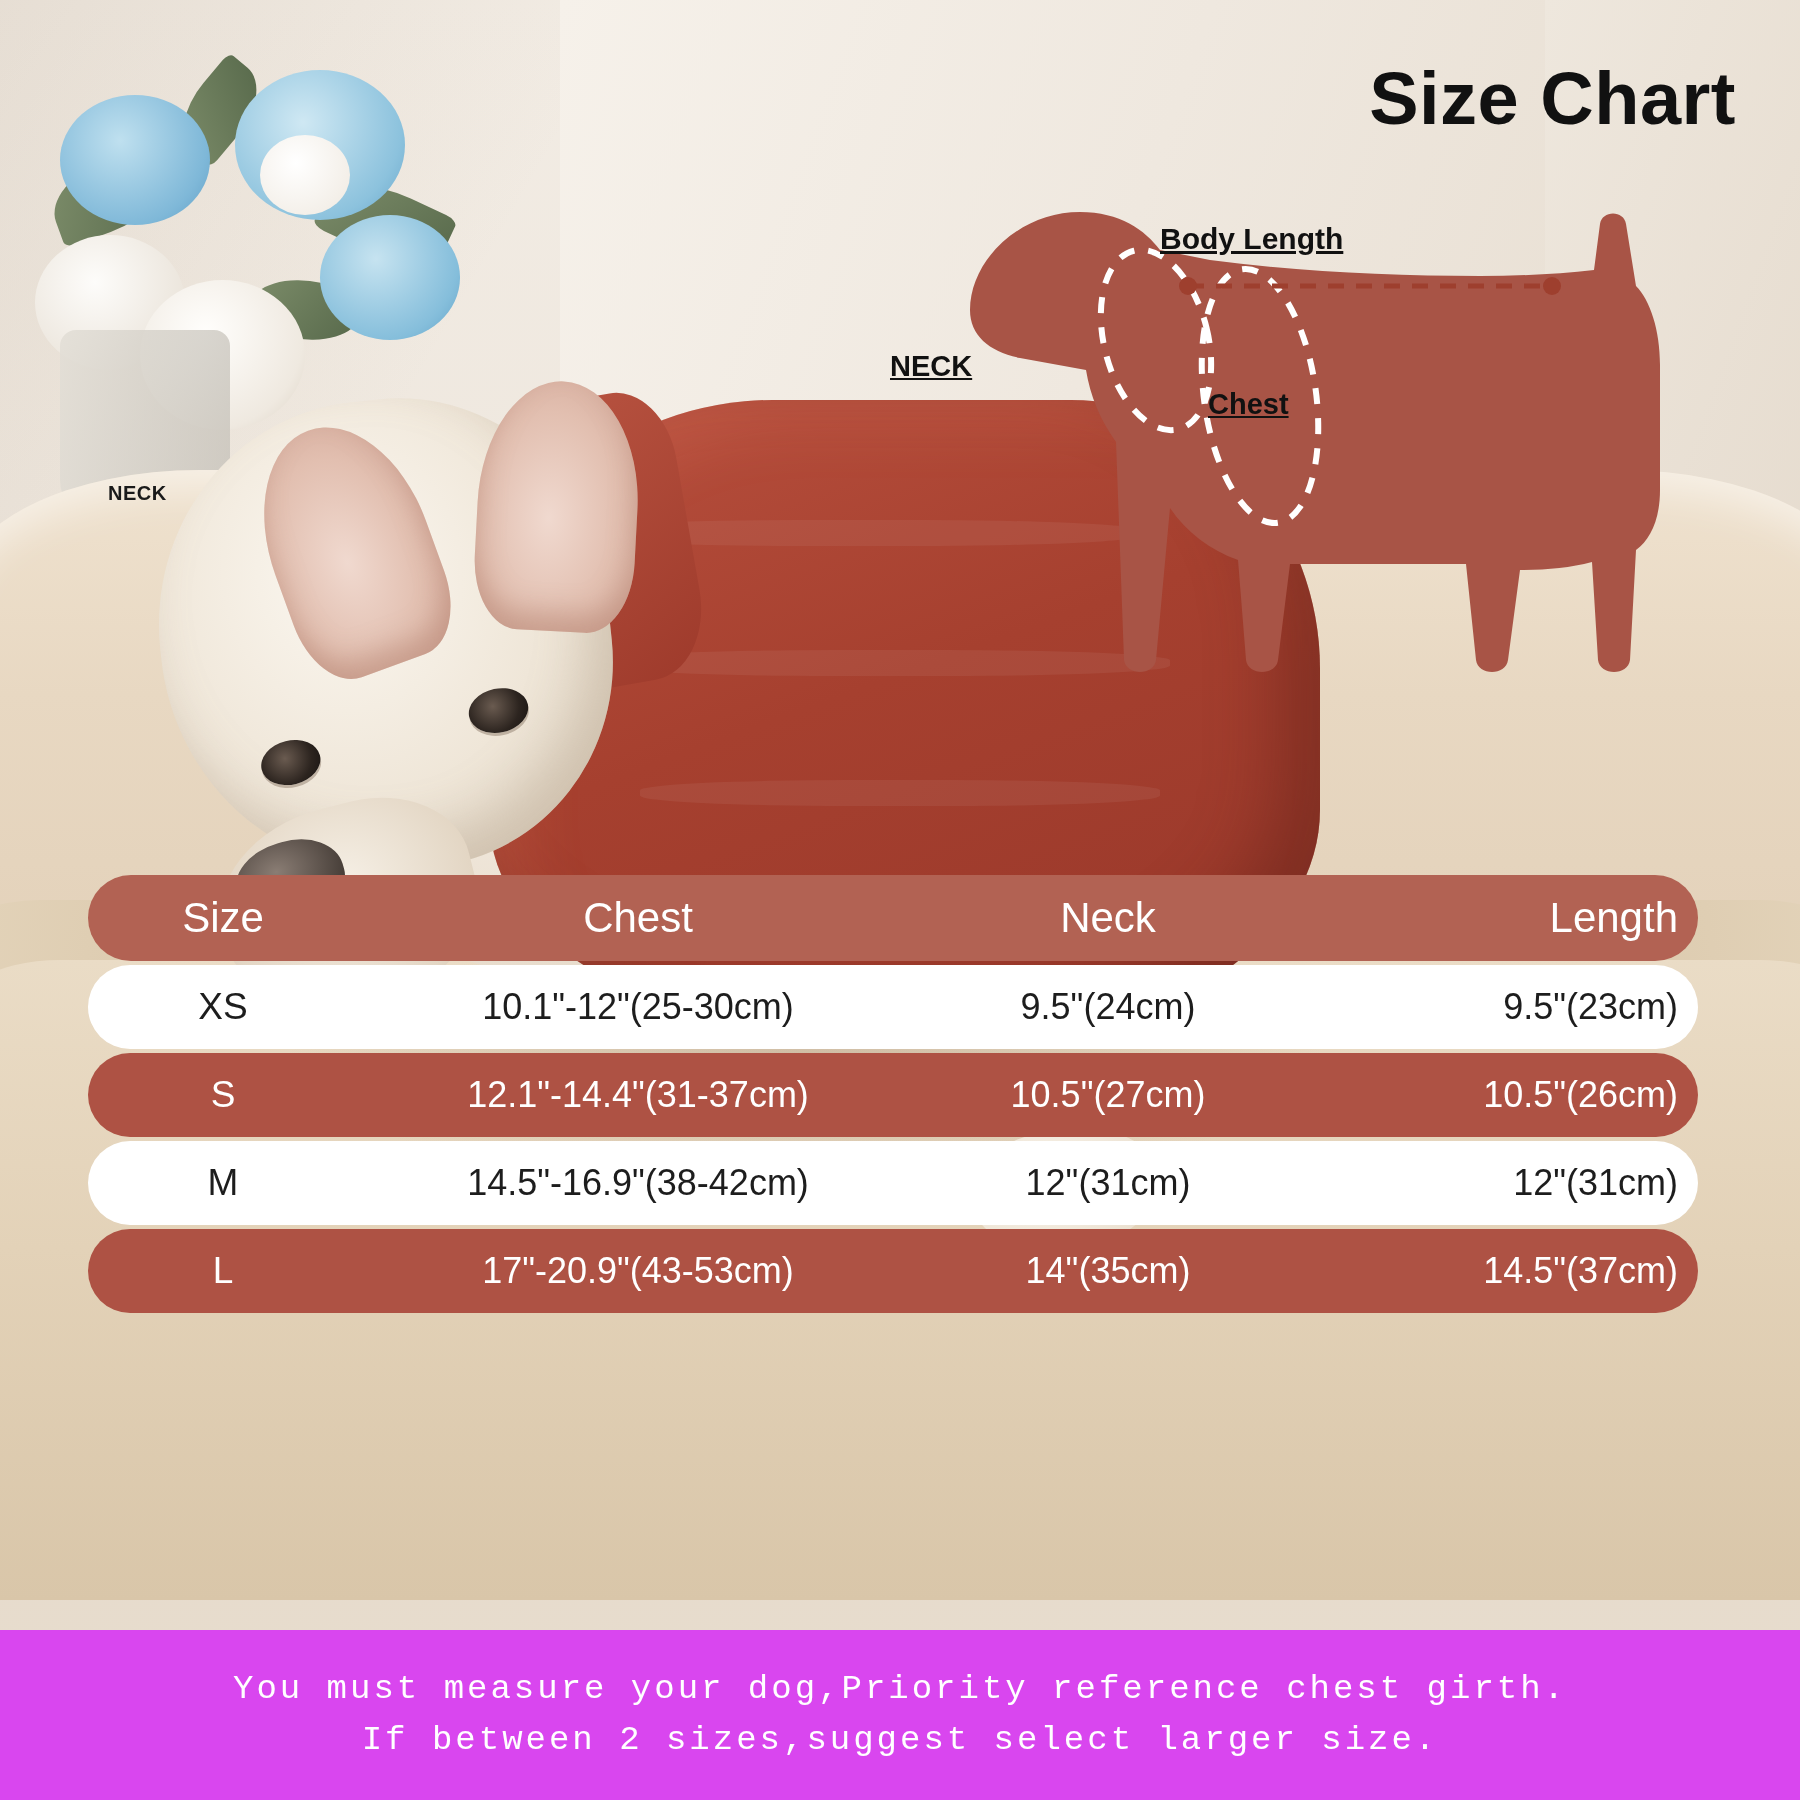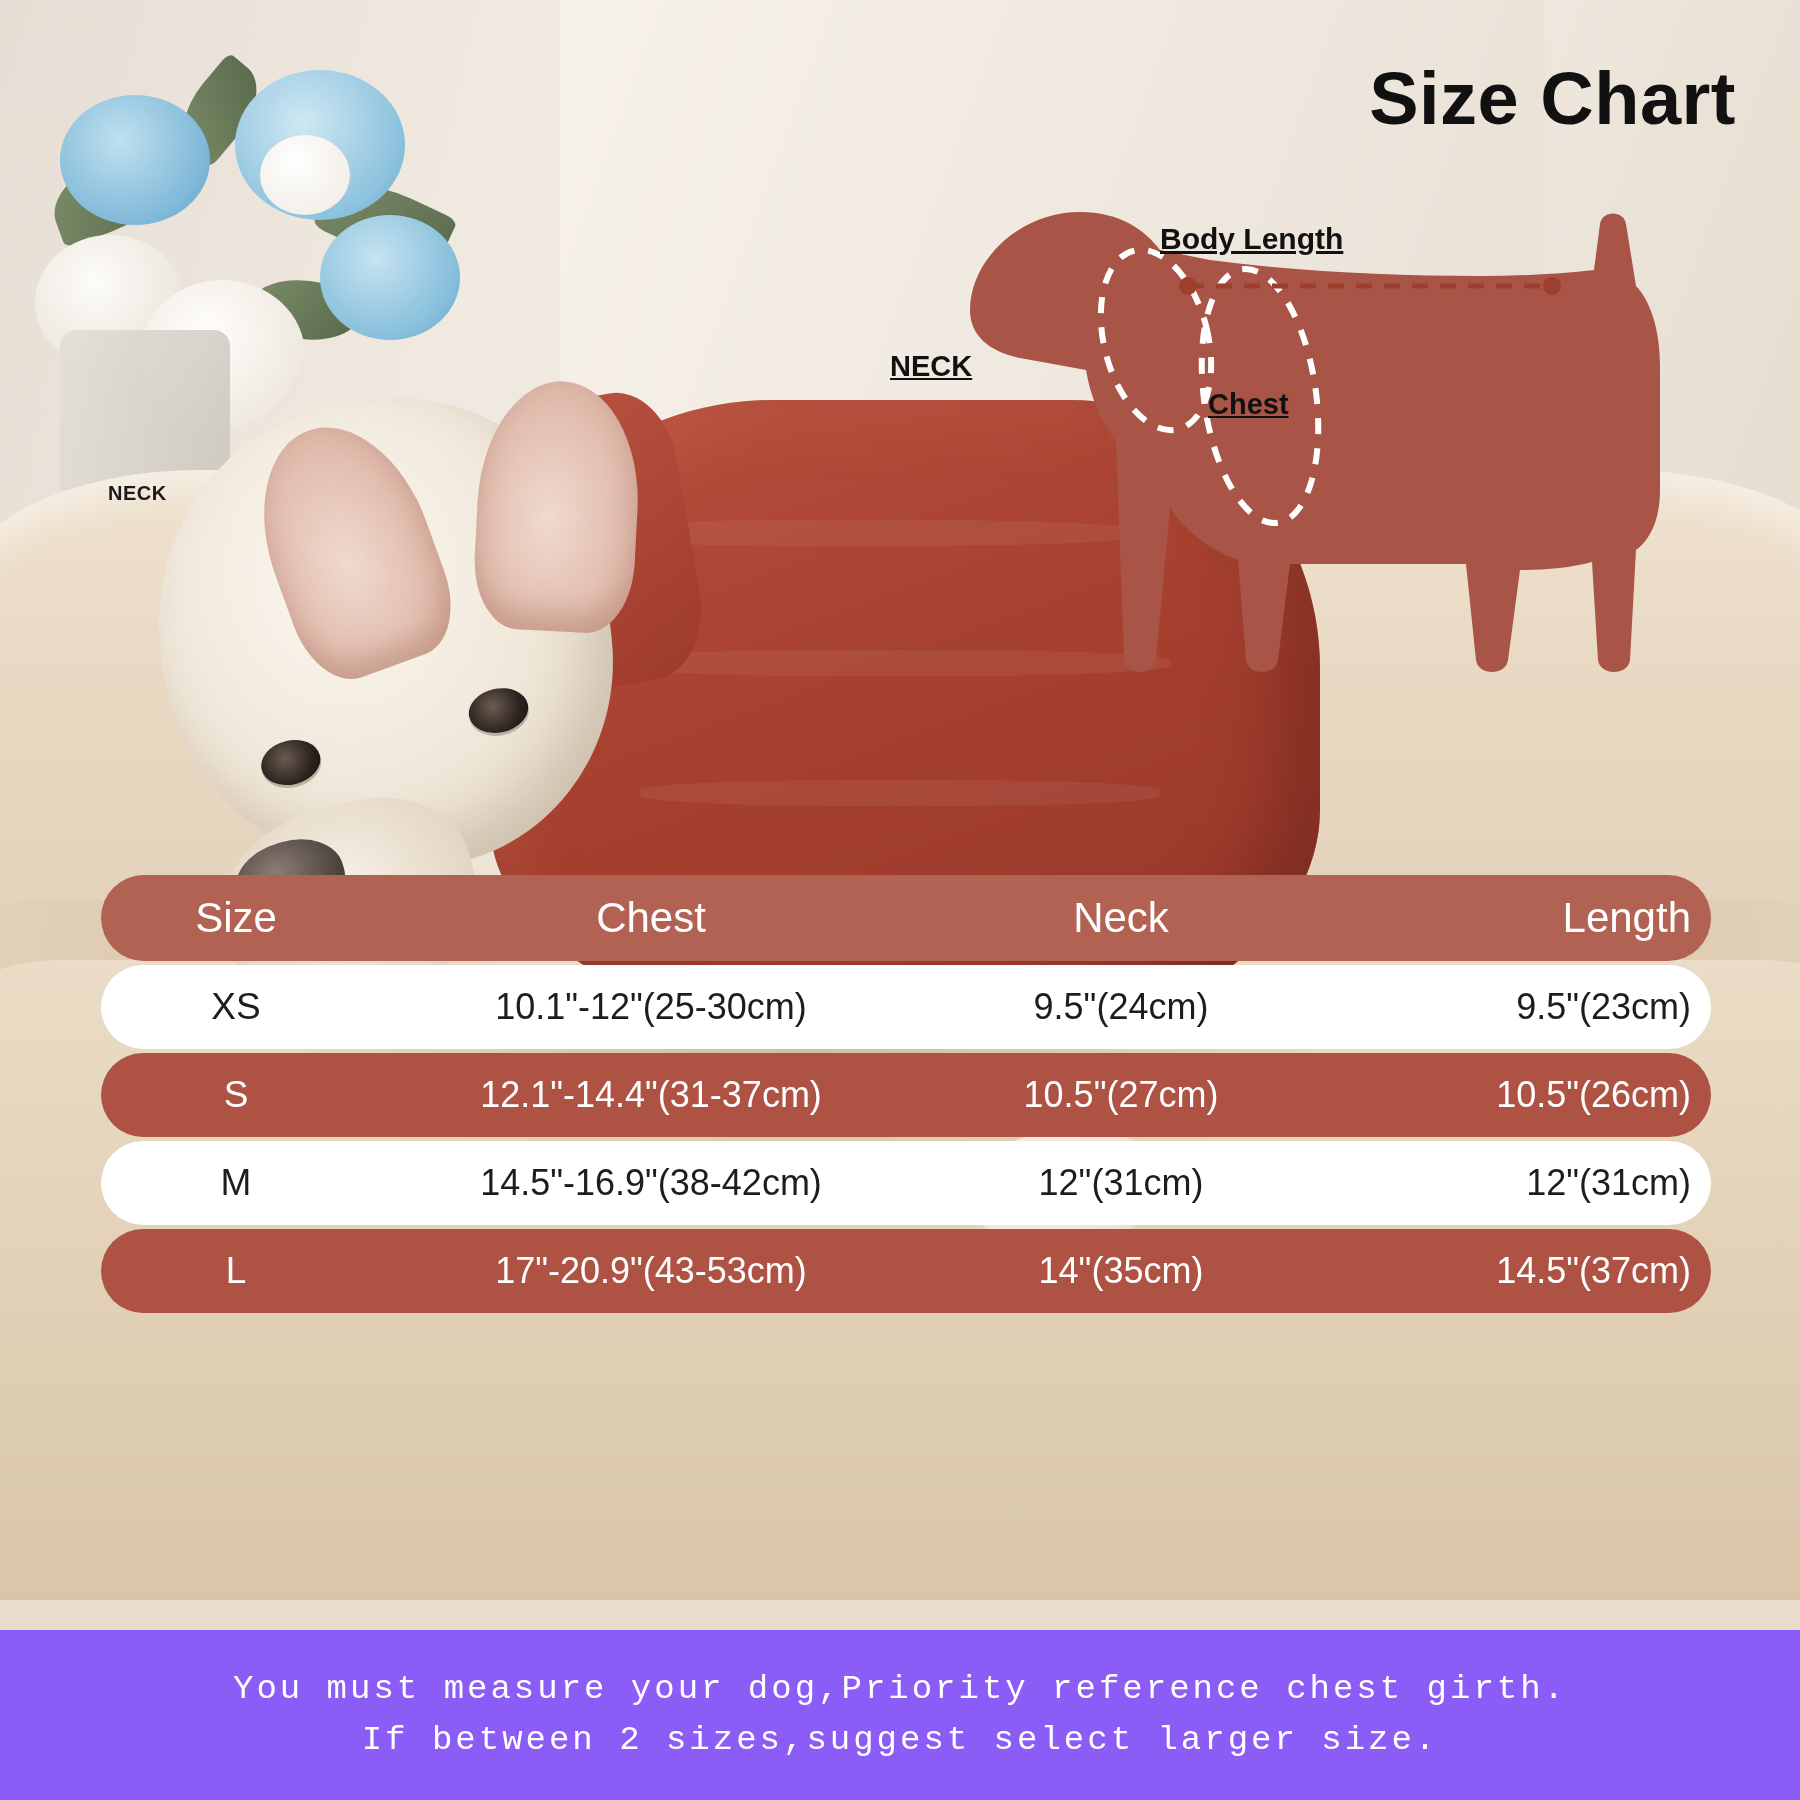--- a/index.html
+++ b/index.html
@@ -174,21 +174,21 @@
   .diagram svg { display: block; }
   .diag-label {
     position: absolute; font-weight: 700; color: #111; text-decoration: underline;
   }
   .lbl-bodylength { left: 200px; top: 32px; font-size: 30px; }
   .lbl-neck { left: -70px; top: 160px; font-size: 29px; }
   .lbl-chest { left: 248px; top: 198px; font-size: 29px; }
 
   
   .table {
-    position: absolute; left: 101px; top: 875px; width: 1610px;
+    position: absolute; left: 88px; top: 875px; width: 1610px;
   }
   .row {
     display: flex; align-items: center;
     height: 84px; margin-bottom: 4px;
     border-radius: 44px;
     color: #fff;
   }
   .row.head { background: #b26253; height: 86px; }
   .row.odd { background: #ffffff; color: #1d1d1d; }
   .row.even { background: #ae5244; }
@@ -197,21 +197,21 @@
   .c-chest { width: 560px; text-align: center; font-size: 36px; }
   .c-neck { width: 380px; text-align: center; font-size: 36px; }
   .c-length { width: 380px; text-align: right; font-size: 36px; }
   .row.head .c-size, .row.head .c-chest, .row.head .c-neck, .row.head .c-length {
     font-size: 42px; font-weight: 400;
   }
 
   
   .footer {
     position: absolute; left: 0; bottom: 0; width: 1800px; height: 170px;
-    background: #8b5cf6;
+    background: #d946ef;
     display: flex; flex-direction: column; justify-content: center; align-items: center;
     color: #fff;
   }
   .footer div {
     font-size: 34px; letter-spacing: 3px; line-height: 1.5;
     font-family: "Liberation Mono", monospace;
   }
 </style>
 </head>
 <body>

